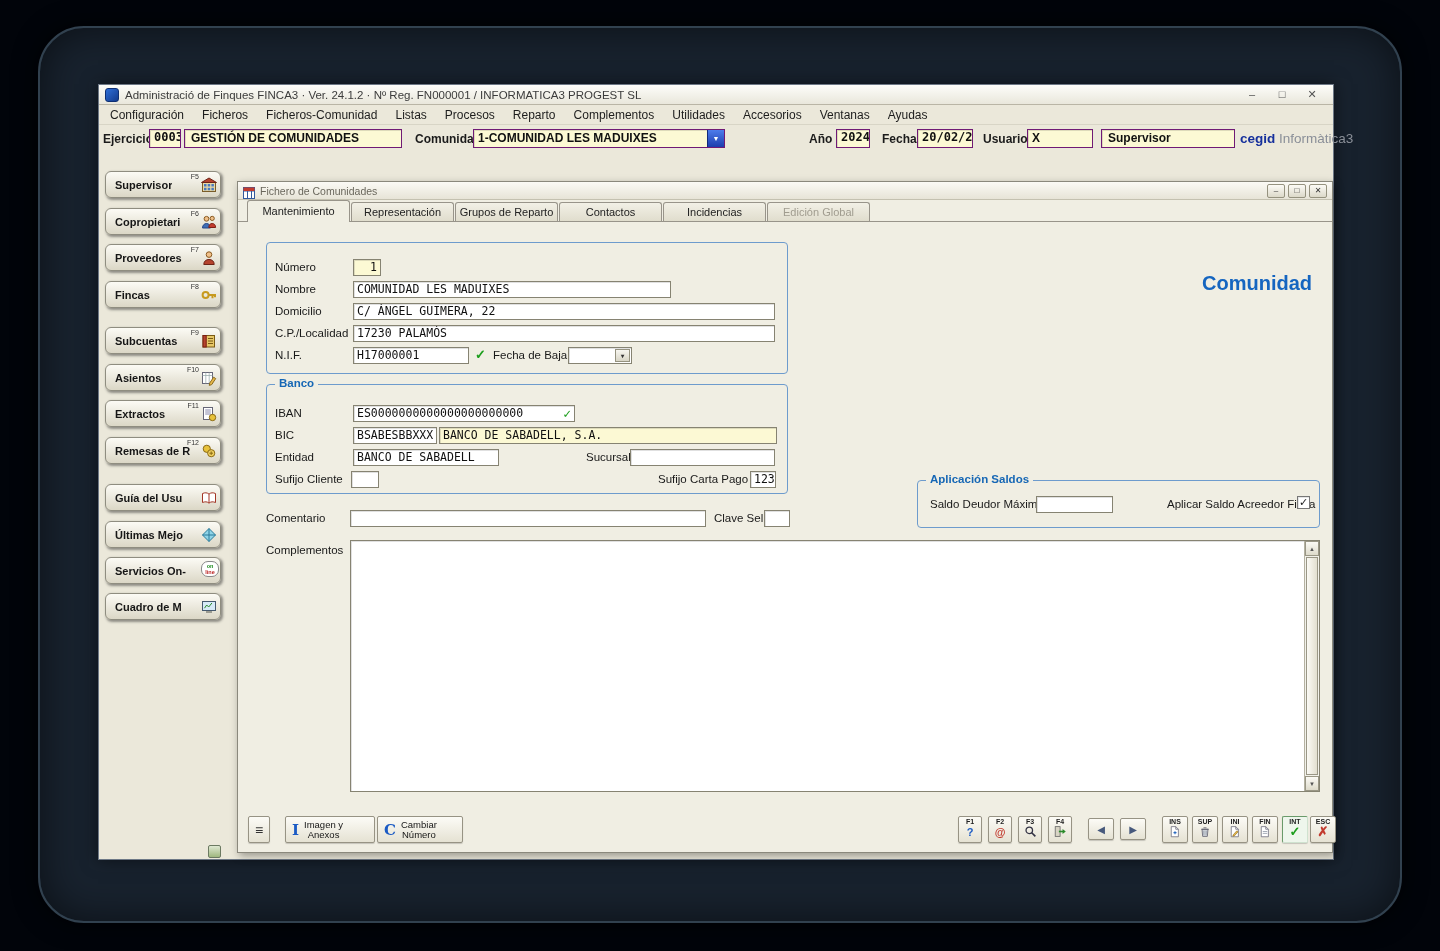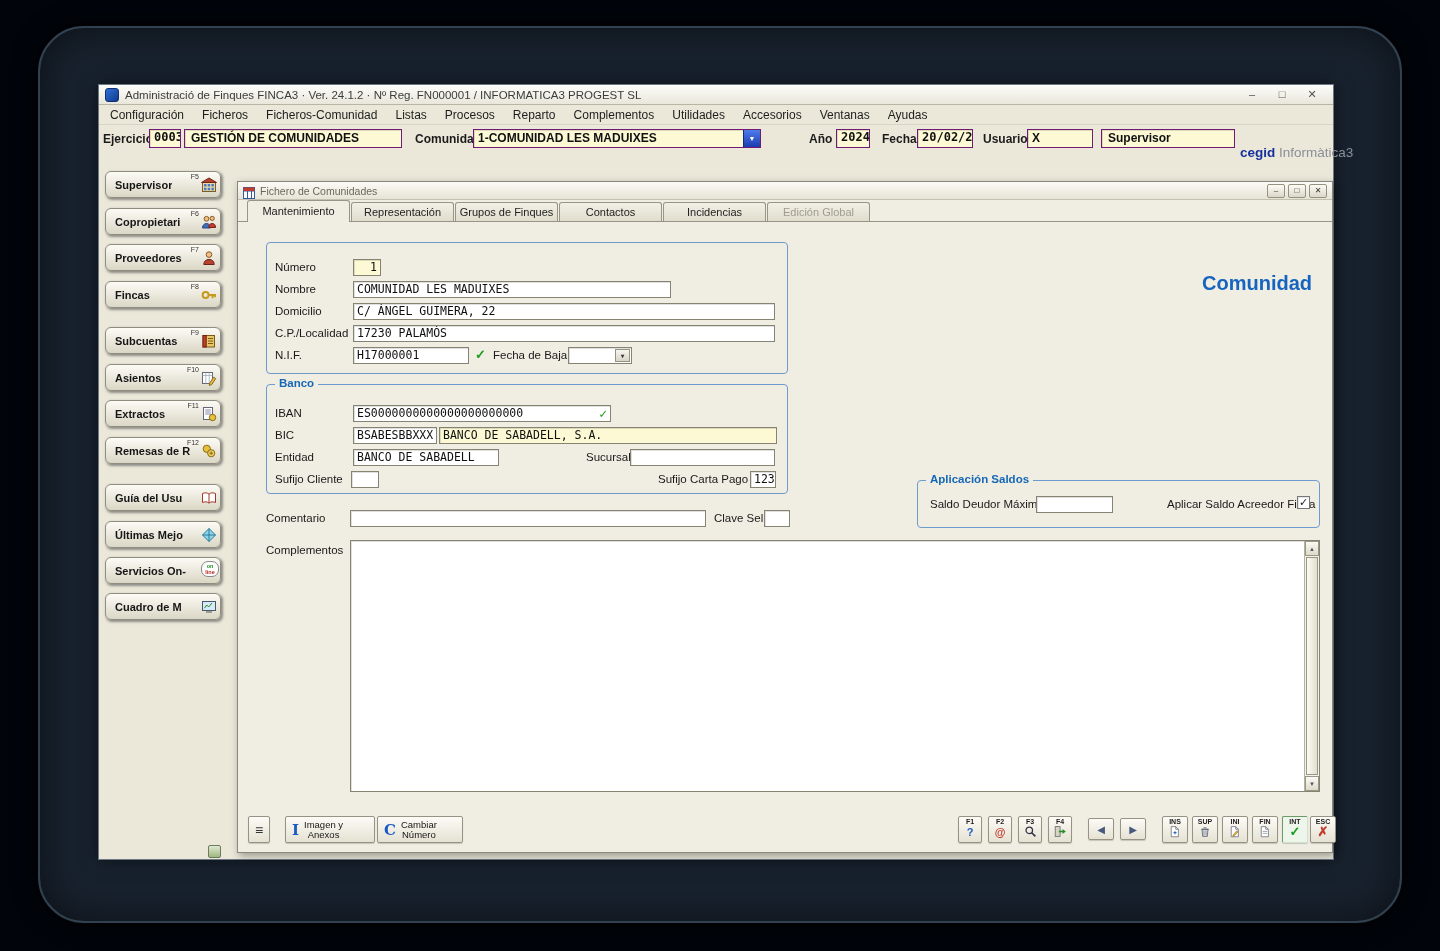--- a/index.html
+++ b/index.html
@@ -29,21 +29,21 @@
   
   .toolbar { position:relative; height:28px; }
   .tb-label { position:absolute; top:7px; font-size:12px; font-weight:bold; color:#1b1b1b; white-space:nowrap; }
   .tb-field { position:absolute; top:4px; height:19px; background:#fcf9d4; border:1px solid #701a75;
     box-shadow:inset 1px 1px 0 rgba(0,0,0,.12); font:bold 12px "Liberation Sans",sans-serif;
     line-height:17px; padding:0 4px; color:#111; white-space:nowrap; overflow:hidden; }
   .tb-field.mono { font:12px "DejaVu Sans Mono",monospace; font-weight:bold; text-align:center; }
   .combo-btn { position:absolute; right:0; top:0; bottom:0; width:17px;
     background:linear-gradient(#4d7ceb,#1d3dae); border-left:1px solid #122a7a;
     color:#fff; font-size:7px; display:flex; align-items:center; justify-content:center; }
-  .brand { position:absolute; top:20px; font-size:13.5px; white-space:nowrap; }
+  .brand { position:absolute; top:6px; font-size:13.5px; white-space:nowrap; }
   .brand .p1 { color:#16309c; font-weight:bold; }
   .brand .p2 { color:#8a8f98; }
 
   
   .side-btn { position:absolute; left:6px; width:116px; height:27px; border-radius:6px;
     background:linear-gradient(#fcfbf5,#dbd7c6); border:1px solid #8f8d80;
     box-shadow:1.5px 1.5px 2.5px rgba(30,30,30,.45);
     display:flex; align-items:center; padding:0 24px 0 9px; }
   .sb-lbl { font-size:11px; font-weight:bold; color:#161616; white-space:nowrap; overflow:hidden; }
   .sb-fkey { position:absolute; top:1px; right:21px; font-size:7px; color:#333; }
@@ -150,21 +150,21 @@
       <span class="menu-item">Accesorios</span>
       <span class="menu-item">Ventanas</span>
       <span class="menu-item">Ayudas</span>
     </div>
 
     <div class="toolbar">
       <span class="tb-label" style="left:4px">Ejercicio</span>
       <span class="tb-field mono" style="left:50px;width:32px">0003</span>
       <span class="tb-field" style="left:85px;width:218px;text-align:left;padding-left:6px">GESTIÓN DE COMUNIDADES</span>
       <span class="tb-label" style="left:316px">Comunidad</span>
-      <span class="tb-field" style="left:374px;width:288px;padding-right:20px">
+      <span class="tb-field" style="left:374px;width:252px;padding-right:20px">
         <span>1-COMUNIDAD LES MADUIXES</span>
         <span class="combo-btn">▼</span>
       </span>
       <span class="tb-label" style="left:710px">Año</span>
       <span class="tb-field mono" style="left:737px;width:34px">2024</span>
       <span class="tb-label" style="left:783px">Fecha</span>
       <span class="tb-field mono" style="left:818px;width:56px">20/02/24</span>
       <span class="tb-label" style="left:884px">Usuario</span>
       <span class="tb-field" style="left:928px;width:66px;text-align:left">X</span>
       <span class="tb-field" style="left:1002px;width:134px;text-align:left;padding-left:6px">Supervisor</span>
@@ -302,21 +302,21 @@
         <span class="child-controls">
           <span class="cc-btn">–</span>
           <span class="cc-btn">□</span>
           <span class="cc-btn">✕</span>
         </span>
       </div>
 
       <div class="tabbar">
         <span class="tab active">Mantenimiento</span>
         <span class="tab">Representación</span>
-        <span class="tab">Grupos de Finques</span>
+        <span class="tab">Grupos de Reparto</span>
         <span class="tab">Contactos</span>
         <span class="tab">Incidencias</span>
         <span class="tab disabled">Edición Global</span>
       </div>
 
       <div class="child-content">
 
         <span class="heading">Comunidad</span>
 
         <div class="groupbox" style="left:28px;top:20px;width:522px;height:132px">
@@ -339,21 +339,21 @@
           <span class="field" style="left:301px;top:104px;width:64px;padding-right:17px">
             <span></span>
             <span class="dd-btn">▼</span>
           </span>
         </div>
 
         <div class="groupbox" style="left:28px;top:162px;width:522px;height:110px">
           <span class="group-title">Banco</span>
 
           <span class="flabel" style="left:8px;top:22px">IBAN</span>
-          <span class="field" style="left:86px;top:20px;width:258px;padding-right:16px">
+          <span class="field" style="left:86px;top:20px;width:222px;padding-right:16px">
             <span>ES0000000000000000000000</span>
             <span class="in-check ok-check">✓</span>
           </span>
 
           <span class="flabel" style="left:8px;top:44px">BIC</span>
           <span class="field" style="left:86px;top:42px;width:84px">BSABESBBXXX</span>
           <span class="field yellow" style="left:172px;top:42px;width:338px">BANCO DE SABADELL, S.A.</span>
 
           <span class="flabel" style="left:8px;top:66px">Entidad</span>
           <span class="field" style="left:86px;top:64px;width:146px">BANCO DE SABADELL</span>

